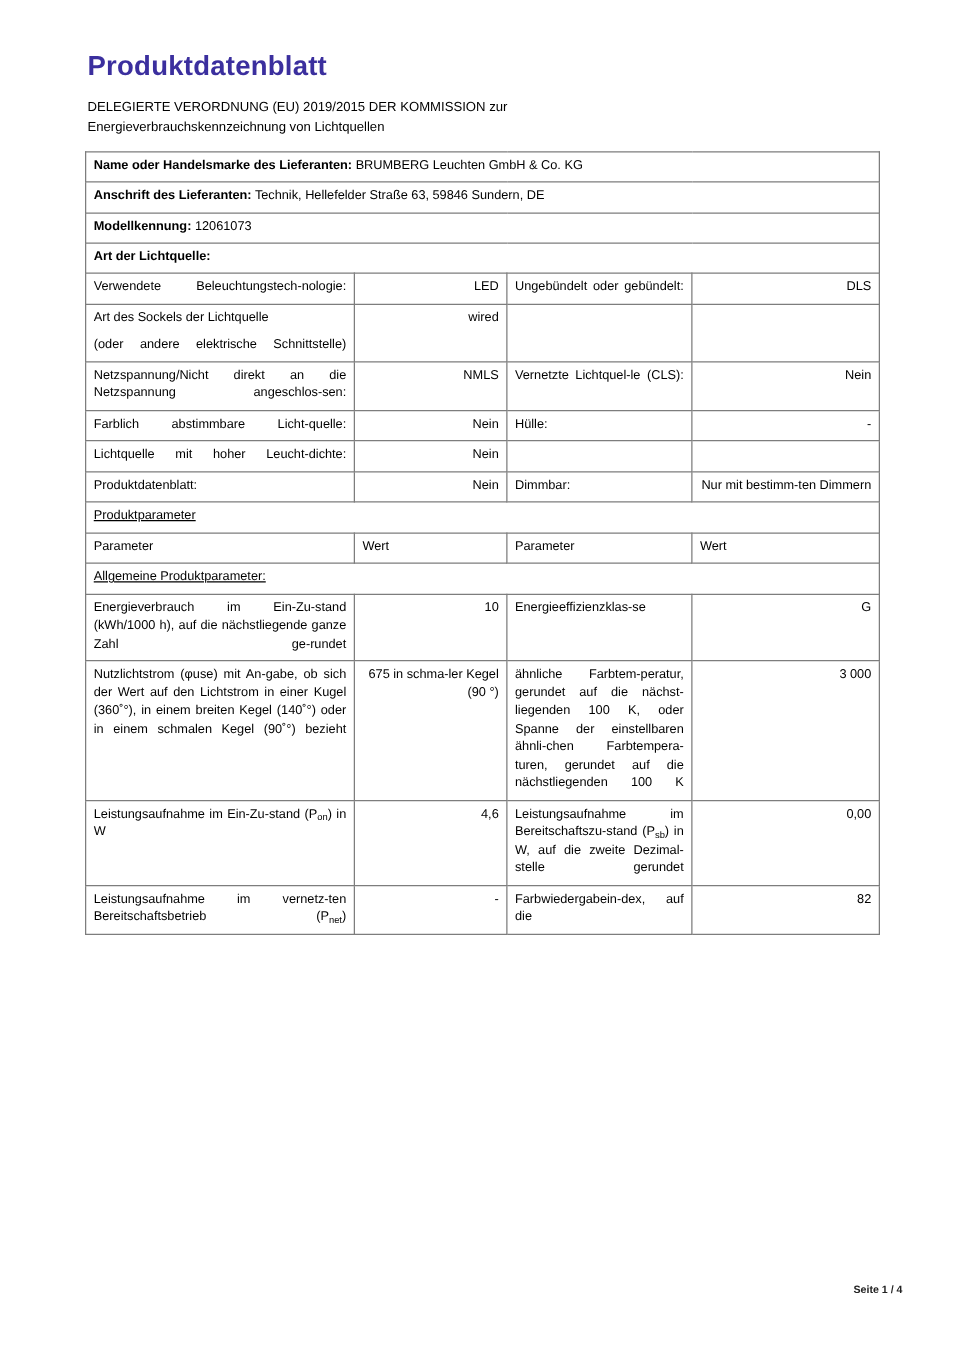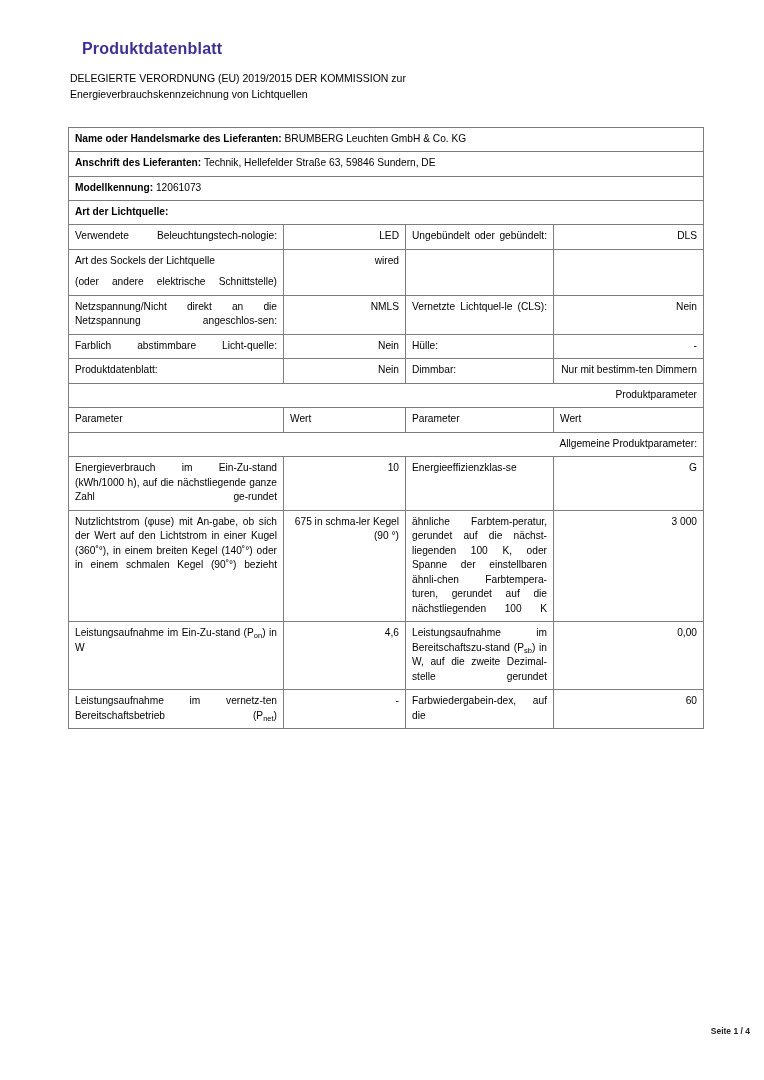--- a/index.html
+++ b/index.html
@@ -15,29 +15,29 @@
   }
   .page {
     position: relative;
     width: 764px;
     height: 1080px;
     box-sizing: border-box;
     padding: 40px 30px 0 68px;
   }
   .doc-title {
     color: #3b2f9e;
-    font-size: 16px;
+    font-size: 22px;
     font-weight: bold;
     letter-spacing: 0.2px;
-    margin: 0 0 12px 14px;
+    margin: 0 0 12px 2px;
   }
   .subtitle {
     font-size: 10.5px;
     line-height: 1.55;
-    margin: 0 0 24px 2px;
+    margin: 0 0 10px 2px;
     max-width: 560px;
   }
   table.sheet {
     border-collapse: collapse;
     width: 635px;
     table-layout: fixed;
     padding-left: 28px;
   }
   table.sheet td {
     border: 1px solid #7d7d7d;
@@ -55,27 +55,28 @@
     text-align-last: left;
   }
   td.center {
     text-align: right;
   }
   td.head-row {
     font-weight: bold;
     margin-top: 28px;
   }
   .band {
-    text-align: right;
+    text-align: left;
     font-weight: normal;
+    text-decoration: underline;
   }
   .nb { font-weight: bold; }
   .footer {
     position: absolute;
-    right: 14px;
+    right: 42px;
     bottom: 44px;
     font-size: 8.5px;
     font-weight: bold;
     color: #222;
   }
   sub {
     font-size: 7.5px;
     vertical-align: baseline;
     position: relative;
     bottom: -2px;
@@ -152,20 +153,26 @@
         <td class="center">Nein</td>
       </tr>
 
       <tr>
         <td class="label">Farblich abstimmbare Licht-quelle:</td>
         <td class="center">Nein</td>
         <td class="label nojust">Hülle:</td>
         <td class="center">-</td>
       </tr>
 
+      <tr>
+        <td class="label">Lichtquelle mit hoher Leucht-dichte:</td>
+        <td class="center">Nein</td>
+        <td class="label nojust"></td>
+        <td class="center"></td>
+      </tr>
 
       <tr>
         <td class="label nojust">Produktdatenblatt:</td>
         <td class="center">Nein</td>
         <td class="label nojust">Dimmbar:</td>
         <td class="center">Nur mit bestimm-ten Dimmern</td>
       </tr>
 
       <tr>
         <td colspan="4" class="band">Produktparameter</td>
@@ -200,20 +207,20 @@
         <td class="label">Leistungsaufnahme im Ein-Zu-stand (P<sub>on</sub>) in W</td>
         <td class="center">4,6</td>
         <td class="label">Leistungsaufnahme im Bereitschaftszu-stand (P<sub>sb</sub>) in W, auf die zweite Dezimal-stelle gerundet</td>
         <td class="center">0,00</td>
       </tr>
 
       <tr>
         <td class="label">Leistungsaufnahme im vernetz-ten Bereitschaftsbetrieb (P<sub>net</sub>)</td>
         <td class="center">-</td>
         <td class="label">Farbwiedergabein-dex, auf die</td>
-        <td class="center">60</td>
+        <td class="center">82</td>
       </tr>
 
     </tbody>
   </table>
 
   <div class="footer">Seite 1 / 4</div>
 </div>
 
 </body></html>

